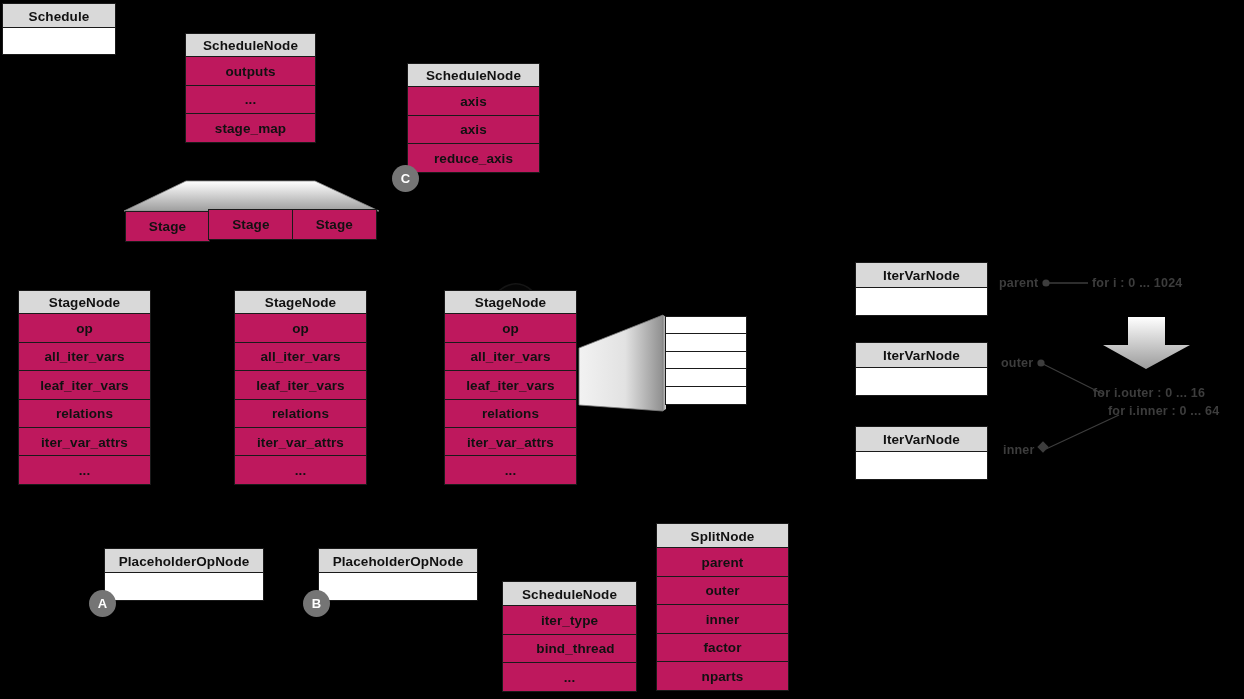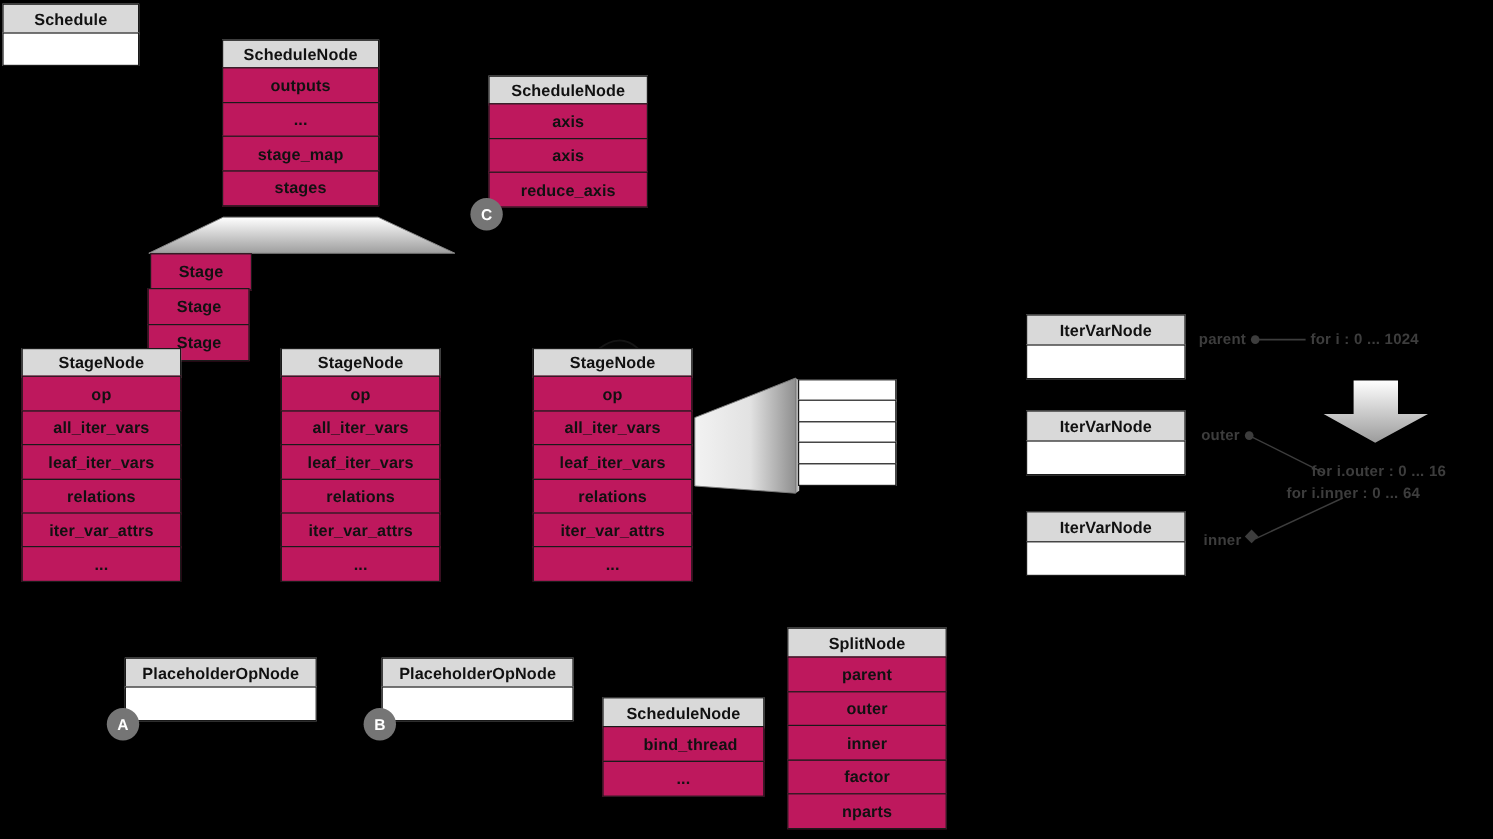--- a/index.html
+++ b/index.html
@@ -79,24 +79,23 @@
   <div class="node" style="left:2px;top:3px;width:114px;">
     <div class="row head" style="height:26px;">Schedule</div>
     <div class="row empty" style="height:28px;"></div>
   </div>
 
   <div class="node" style="left:185px;top:33px;width:131px;">
     <div class="row head" style="height:25px;">ScheduleNode</div>
     <div class="row" style="height:30px;">outputs</div>
     <div class="row" style="height:30px;">...</div>
     <div class="row" style="height:30px;">stage_map</div>
-    <div class="row" style="height:30px;">stages</div>
   </div>
 
-  <div class="node" style="left:125px;top:211px;width:254px;display:flex;flex-direction:column;">
+  <div class="node" style="left:125px;top:211px;width:254px;display:flex;">
     <div class="row" style="height:31px;width:85px;">Stage</div>
     <div class="row" style="height:31px;width:85px;margin-left:-1.6px;">Stage</div>
     <div class="row" style="height:31px;width:85px;margin-left:-1.6px;">Stage</div>
   </div>
 
   <div class="node" style="left:407px;top:63px;width:133px;">
     <div class="row head" style="height:25px;">ScheduleNode</div>
     <div class="row" style="height:30px;">axis</div>
     <div class="row" style="height:30px;">axis</div>
     <div class="row" style="height:30px;">reduce_axis</div>
@@ -153,37 +152,38 @@
 
   <div class="node" style="left:855px;top:426px;width:133px;">
     <div class="row head" style="height:27px;">IterVarNode</div>
     <div class="row empty" style="height:29px;"></div>
   </div>
 
   <div class="glabel" style="left:999px;top:276px;">parent</div>
   <div class="glabel" style="left:1092px;top:276px;">for i : 0 ... 1024</div>
   <div class="glabel" style="left:1001px;top:356px;">outer</div>
   <div class="glabel" style="left:1093px;top:386px;">for i.outer : 0 ... 16</div>
-  <div class="glabel" style="left:1072px;top:404px;">for i.inner : 0 ... 64</div>
+  <div class="glabel" style="left:1108px;top:404px;">for i.inner : 0 ... 64</div>
   <div class="glabel" style="left:1003px;top:443px;">inner</div>
 
   <div class="node" style="left:104px;top:548px;width:160px;">
     <div class="row head" style="height:26px;">PlaceholderOpNode</div>
     <div class="row empty" style="height:29px;"></div>
   </div>
   <div class="badge" style="left:89px;top:590px;width:27px;height:27px;">A</div>
 
   <div class="node" style="left:318px;top:548px;width:160px;">
     <div class="row head" style="height:26px;">PlaceholderOpNode</div>
     <div class="row empty" style="height:29px;"></div>
   </div>
   <div class="badge" style="left:303px;top:590px;width:27px;height:27px;">B</div>
 
   <div class="node" style="left:502px;top:581px;width:135px;">
     <div class="row head" style="height:26px;">ScheduleNode</div>
+    <div class="row" style="height:30px;">iter_type</div>
     <div class="row" style="height:30px;padding-left:12px;">bind_thread</div>
     <div class="row" style="height:30px;">...</div>
   </div>
 
   <div class="node" style="left:656px;top:523px;width:133px;">
     <div class="row head" style="height:26px;">SplitNode</div>
     <div class="row" style="height:30px;">parent</div>
     <div class="row" style="height:30px;">outer</div>
     <div class="row" style="height:30px;">inner</div>
     <div class="row" style="height:30px;">factor</div>

